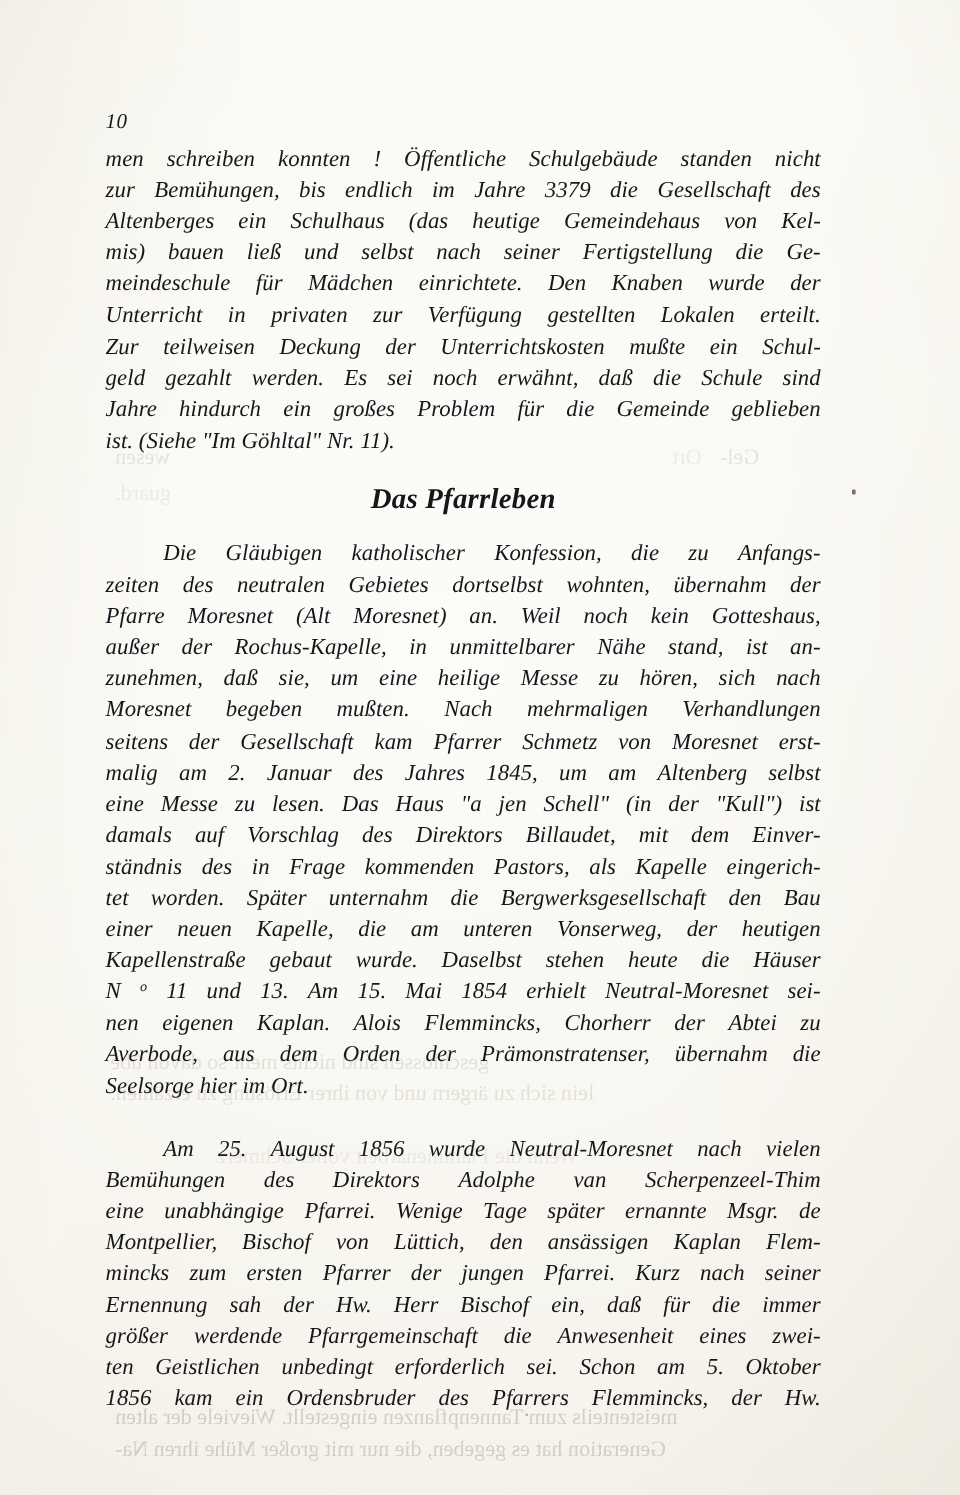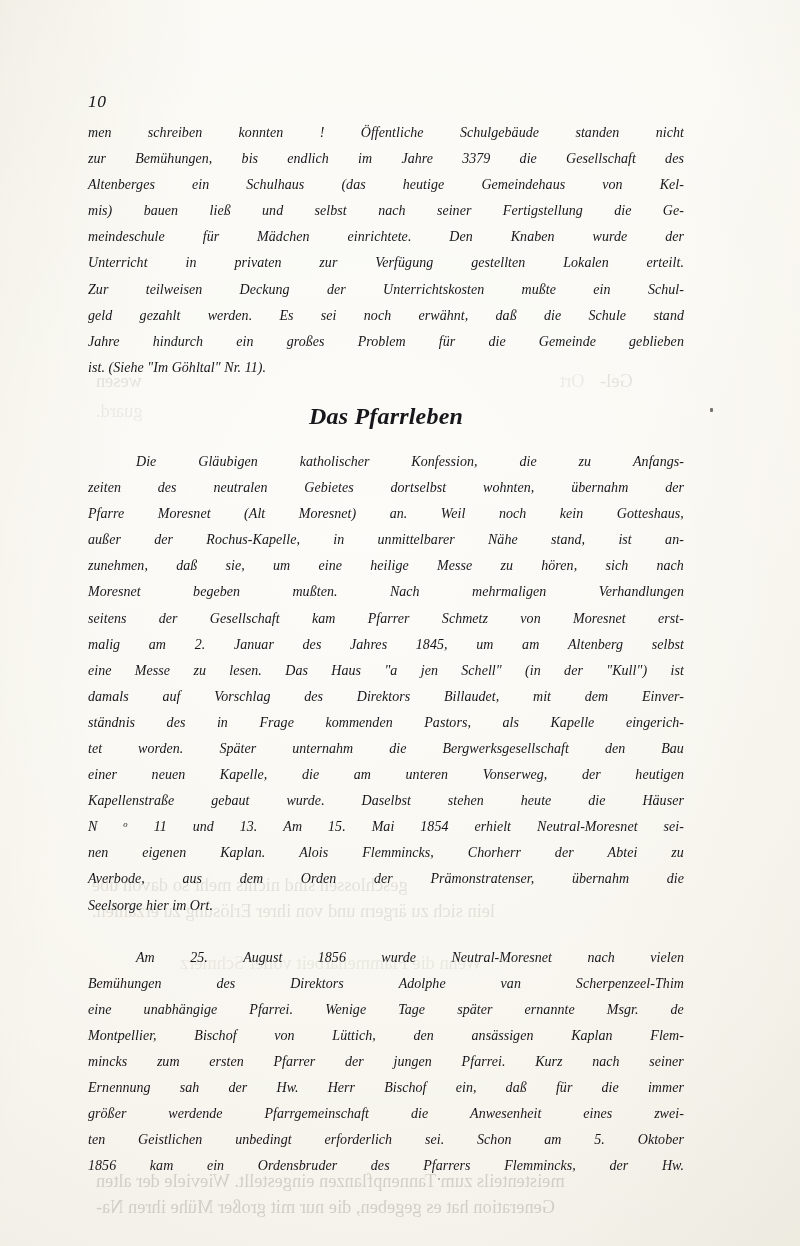--- a/index.html
+++ b/index.html
@@ -62,21 +62,21 @@
     letter-spacing: 0.4px;
     margin: 0 0 6px 0;
   }
 
   .para {
     margin: 0;
   }
 
   .line {
     display: block;
-    font-size: 14px;
+    font-size: 19px;
     line-height: 26.1px;
     white-space: pre;
     letter-spacing: 0.05px;
   }
 
   
   .line.just {
     display: flex;
     justify-content: space-between;
     white-space: normal;
@@ -223,21 +223,21 @@
           <span>geld</span>
           <span>gezahlt</span>
           <span>werden.</span>
           <span>Es</span>
           <span>sei</span>
           <span>noch</span>
           <span>erwähnt,</span>
           <span>daß</span>
           <span>die</span>
           <span>Schule</span>
-          <span>stand</span>
+          <span>sind</span>
         </span>
       <span class="line just">
           <span>Jahre</span>
           <span>hindurch</span>
           <span>ein</span>
           <span>großes</span>
           <span>Problem</span>
           <span>für</span>
           <span>die</span>
           <span>Gemeinde</span>

